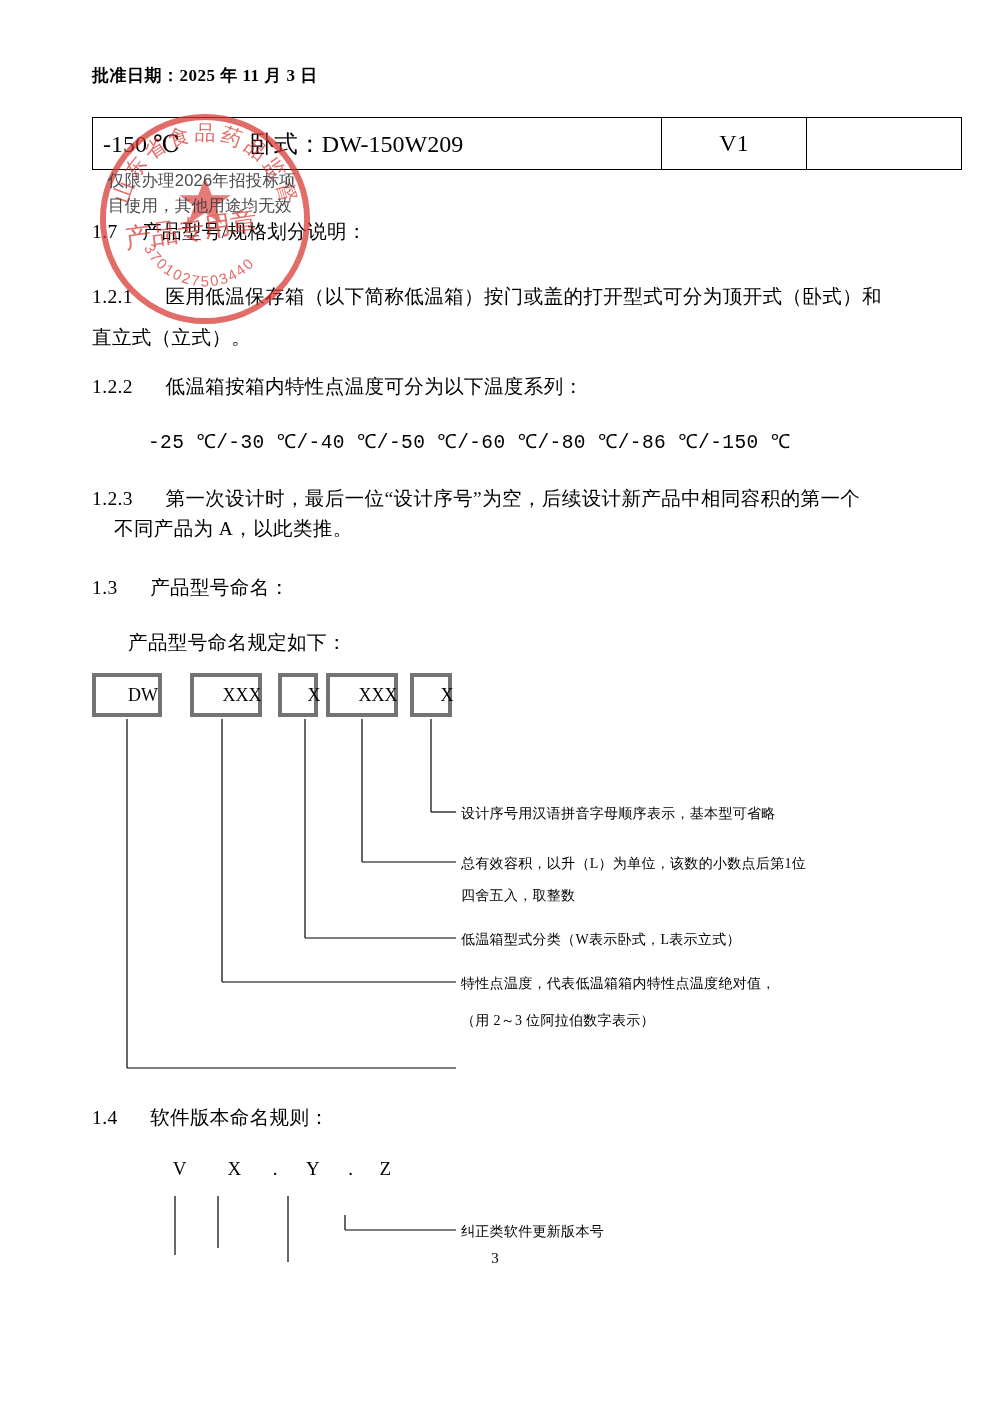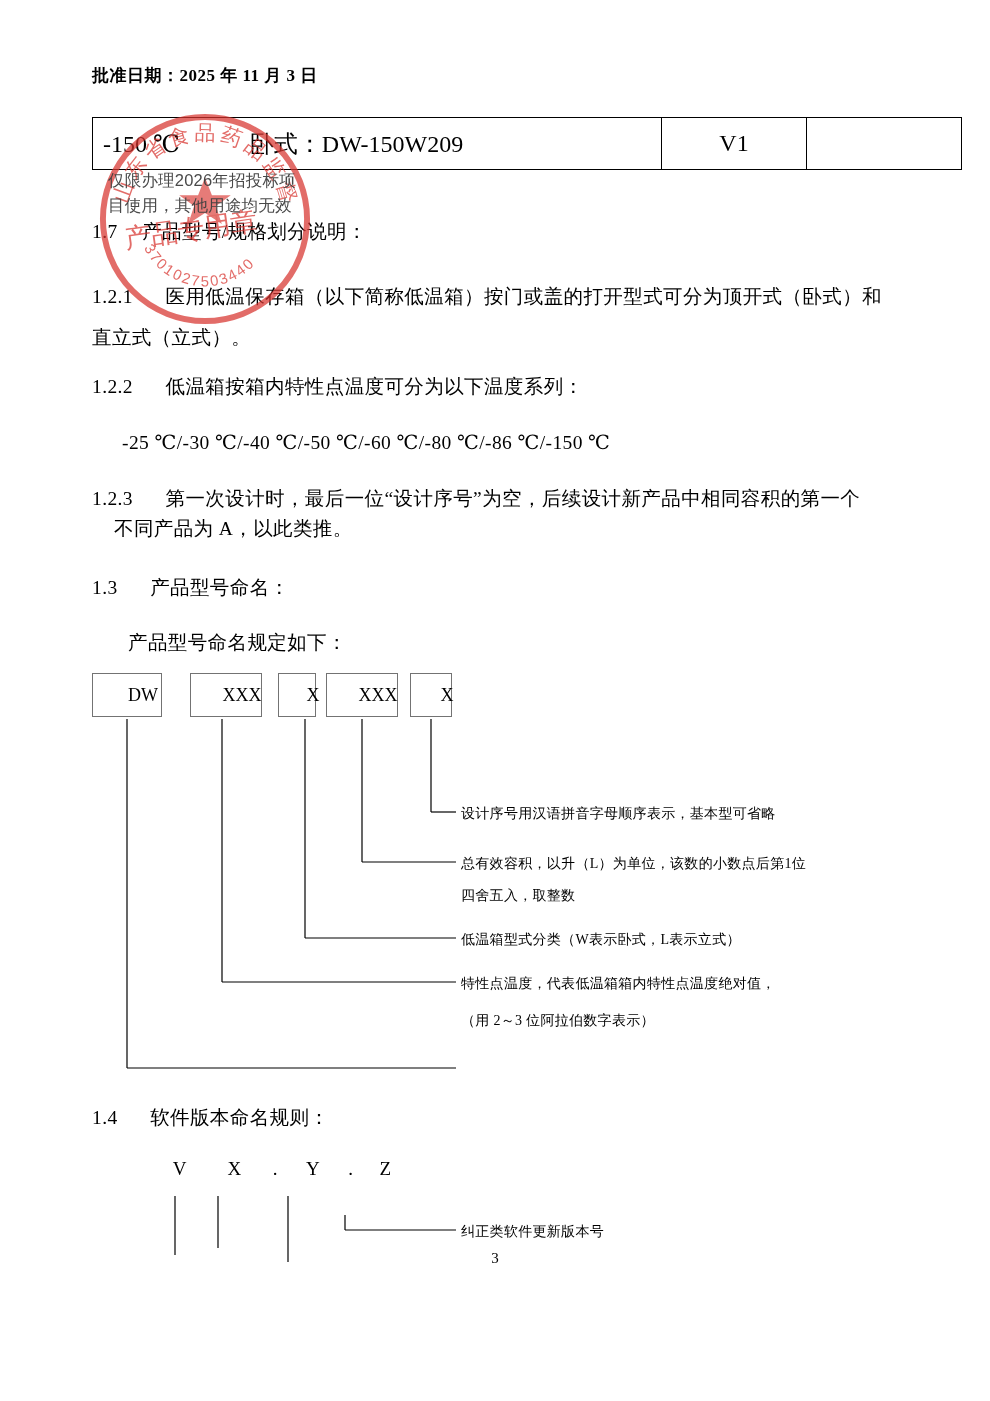--- a/index.html
+++ b/index.html
@@ -65,21 +65,21 @@
   
   .code-boxes {
     position: absolute;
     left: 92px;
     top: 673px;
     height: 46px;
   }
   .cbox {
     position: absolute;
     top: 0;
-    border: 1px solid #737373;
+    border: 4px solid #737373;
     height: 44px;
     box-sizing: border-box;
     font-size: 18px;
     display: flex;
     align-items: center;
     justify-content: center;
     background: #fff;
     padding-left: 32px;
   }
 
@@ -186,21 +186,21 @@
     <span style="display:inline-block;width:22px;"></span>
     <span>医用低温保存箱（以下简称低温箱）按门或盖的打开型式可分为顶开式（卧式）和</span>
   </div>
   <div class="para" style="left:92px; top:318px;">直立式（立式）。</div>
 
   <div class="para" style="left:92px; top:367px;">
     <span>1.2.2</span>
     <span style="display:inline-block;width:22px;"></span>
     <span>低温箱按箱内特性点温度可分为以下温度系列：</span>
   </div>
-  <div class="para" style="left:122px; top:423px;">-25 ℃/-30 ℃/-40 ℃/-50 ℃/-60 ℃/-80 ℃/-86 ℃/-150 ℃</div>
+  <div class="para" style="left:148px; top:423px;font-family:Liberation Mono, monospace;">-25 ℃/-30 ℃/-40 ℃/-50 ℃/-60 ℃/-80 ℃/-86 ℃/-150 ℃</div>
 
   <div class="para" style="left:92px; top:479px;">
     <span>1.2.3</span>
     <span style="display:inline-block;width:22px;"></span>
     <span>第一次设计时，最后一位“设计序号”为空，后续设计新产品中相同容积的第一个</span>
   </div>
   <div class="para" style="left:96px; top:509px;margin-left:18px;">不同产品为 A，以此类推。</div>
 
   <div class="para" style="left:92px; top:568px;">
     <span>1.3</span>

